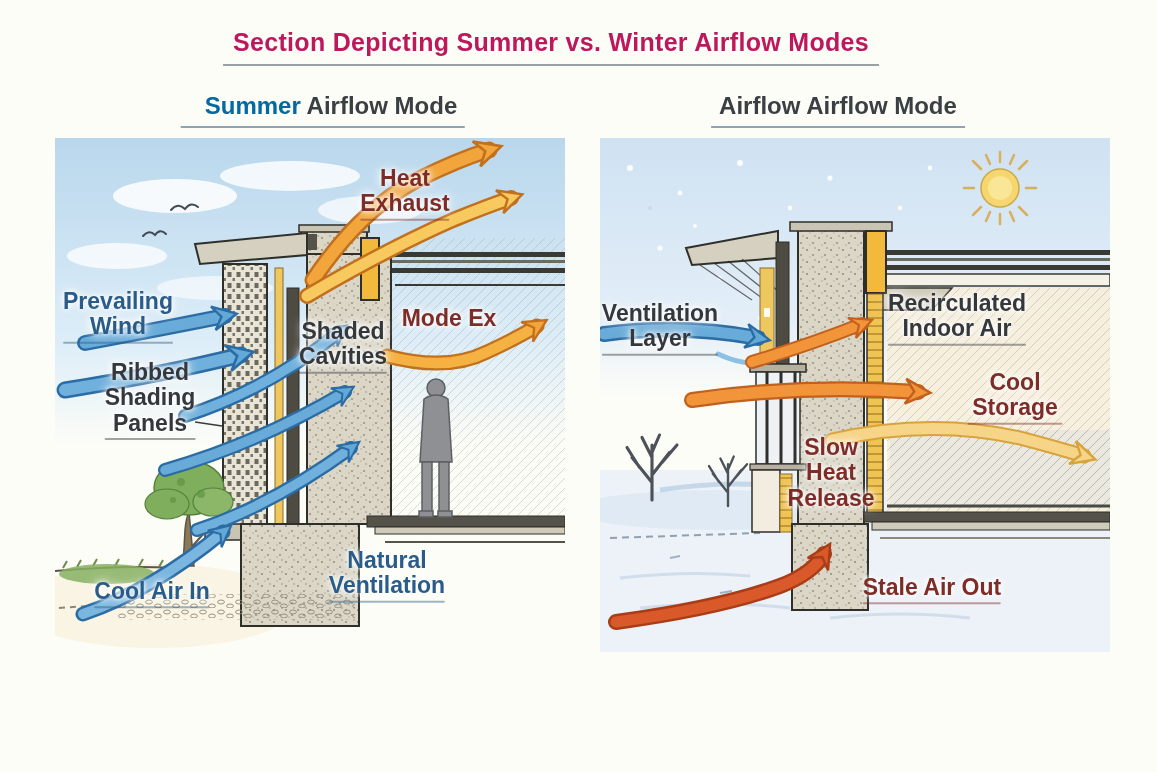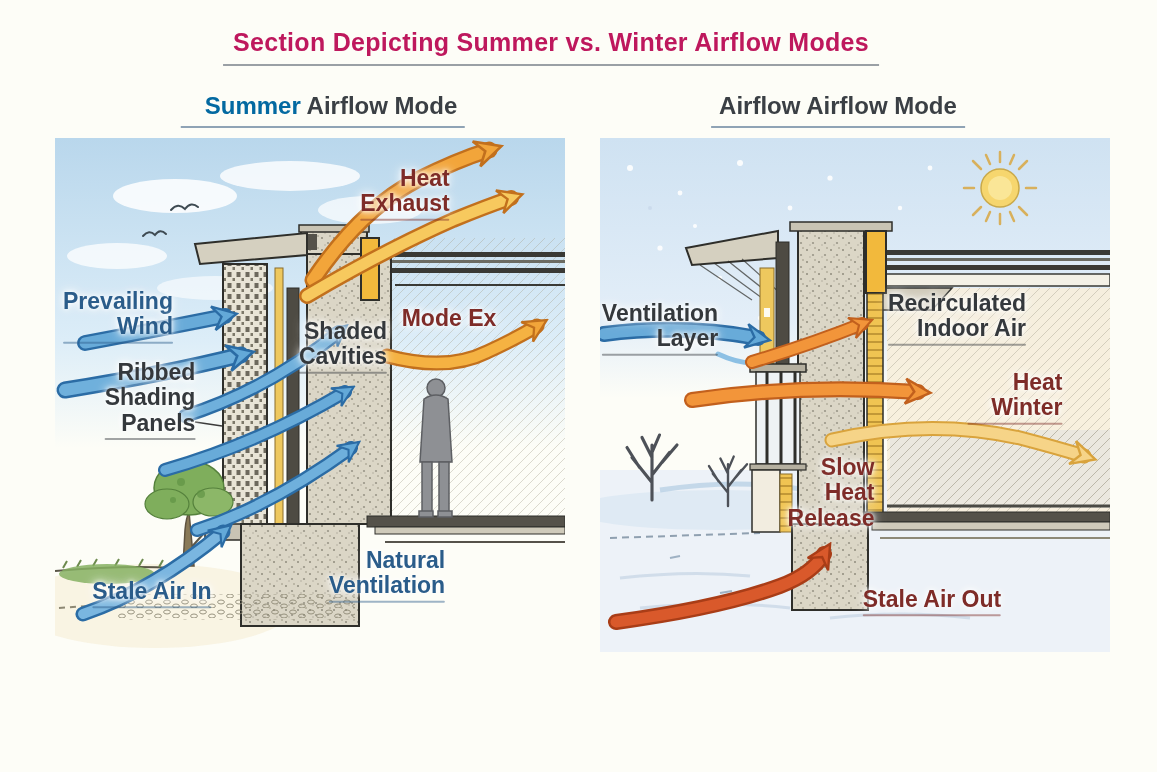--- a/index.html
+++ b/index.html
@@ -26,21 +26,21 @@
   .subtitle-summer .accent{color:#0369a1;margin-left:16px;}
   .subtitle-winter .accent{color:#3a3f44;}
   
   .panel{position:absolute;width:510px;height:514px;top:138px;}
   .panel-summer{left:55px;}
   .panel-winter{left:600px;}
   .panel svg{position:absolute;inset:0;}
   
   .lbl{
     position:absolute;transform:translate(-50%,-50%);
-    font-size:23px;font-weight:bold;line-height:1.1;text-align:right;
+    font-size:23px;font-weight:bold;line-height:1.1;text-align:center;
     white-space:pre-line;
     text-shadow:0 0 4px rgba(255,255,255,.95),0 0 9px rgba(255,255,255,.9),0 0 14px rgba(255,255,255,.8);
   }
   .lbl.blue{color:#2a5c8a;}
   .lbl.maroon{color:#7e2c28;}
   .lbl.charcoal{color:#34383c;}
   .lbl.u::after{
     content:"";display:block;height:2px;background:currentColor;
     opacity:.45;margin-top:2px;border-radius:2px;
   }
@@ -197,21 +197,21 @@
     <div class="lbl maroon u" style="left:350px;top:55px;">Heat
 Exhaust</div>
     <div class="lbl blue u" style="left:63px;top:178px;">Prevailing
 Wind</div>
     <div class="lbl charcoal u" style="left:288px;top:208px;">Shaded
 Cavities</div>
     <div class="lbl maroon" style="left:394px;top:181px;">Mode Ex</div>
     <div class="lbl charcoal u" style="left:95px;top:262px;">Ribbed
 Shading
 Panels</div>
-    <div class="lbl blue u" style="left:97px;top:456px;">Stale Air In</div>
+    <div class="lbl blue u" style="left:97px;top:456px;">Cool Air In</div>
     <div class="lbl blue u" style="left:332px;top:437px;">Natural
 Ventilation</div>
   </section>
 
   <section class="panel panel-winter">
     <svg width="510" height="514" viewBox="0 0 510 514" role="img">
       <defs>
         <linearGradient id="w-sky" x1="0" y1="0" x2="0" y2="1">
           <stop offset="0" stop-color="#cfe2f2"></stop>
           <stop offset="0.7" stop-color="#e3eef8"></stop>
@@ -372,20 +372,20 @@
 
         <path d="M16 484 Q120 470 180 448 Q212 436 224 416" stroke="#a93d17" stroke-width="16"></path>
         <path d="M16 484 Q120 470 180 448 Q212 436 224 416" stroke="#d9592b" stroke-width="11" marker-end="url(#w-mr)"></path>
       </g>
     </svg>
 
     <div class="lbl charcoal u" style="left:60px;top:190px;">Ventilation
 Layer</div>
     <div class="lbl charcoal u" style="left:357px;top:180px;">Recirculated
 Indoor Air</div>
-    <div class="lbl maroon u" style="left:415px;top:259px;">Heat Winter</div>
-    <div class="lbl maroon" style="left:226px;top:355px;padding-left:10px;">Slow
+    <div class="lbl maroon u" style="left:415px;top:259px;">Cool Storage</div>
+    <div class="lbl maroon" style="left:226px;top:335px;padding-left:10px;">Slow
 Heat
 Release</div>
-    <div class="lbl maroon u" style="left:332px;top:464px;">Stale Air Out</div>
+    <div class="lbl maroon u" style="left:332px;top:452px;">Stale Air Out</div>
   </section>
 
 </div>
 
 </body></html>

